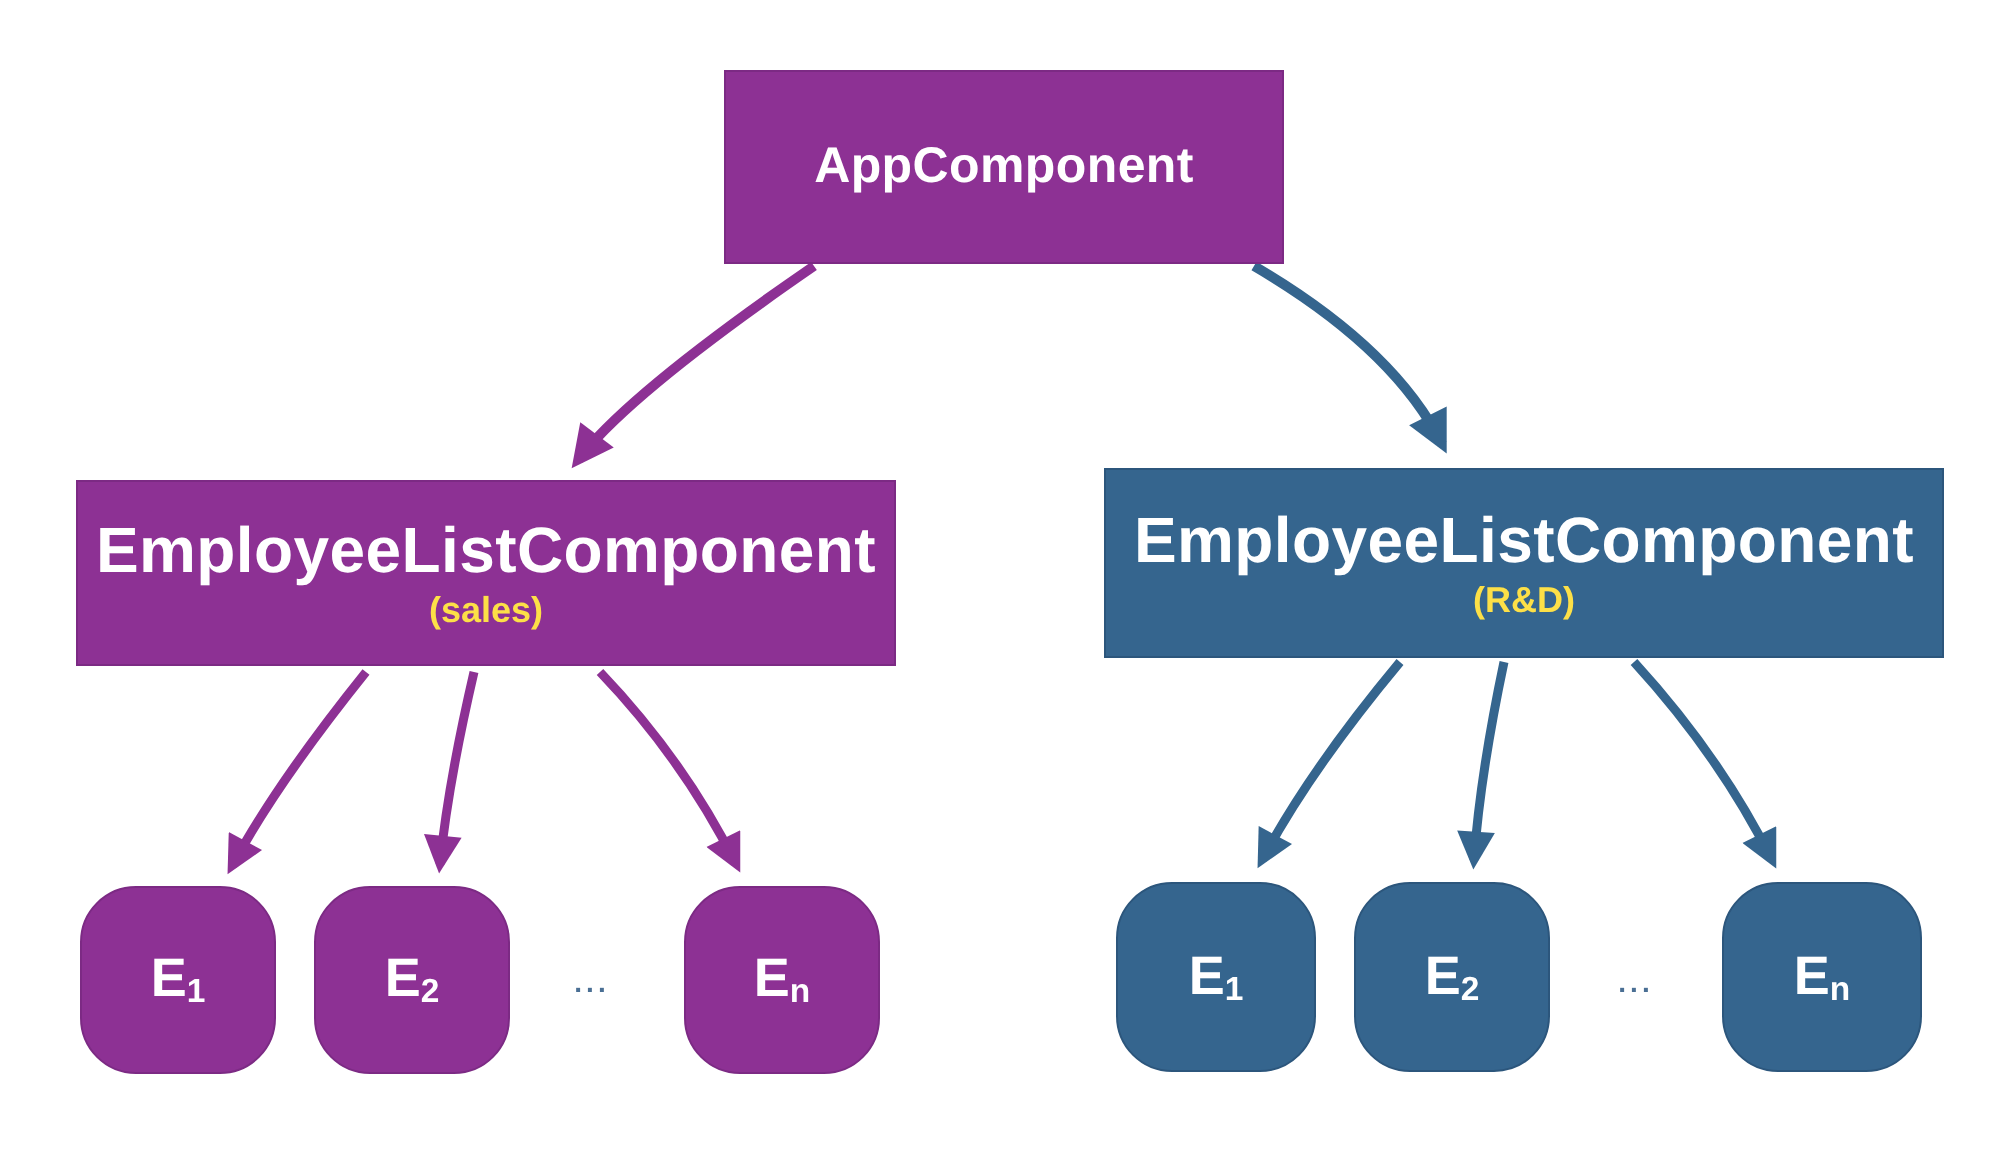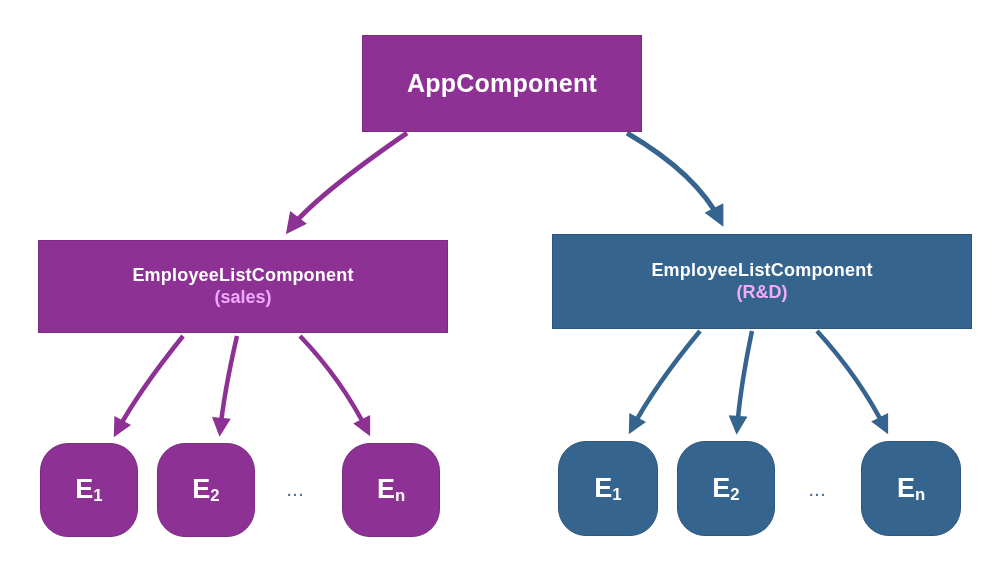--- a/index.html
+++ b/index.html
@@ -8,23 +8,23 @@
     font-family:"Liberation Sans","DejaVu Sans",sans-serif;
     padding-left:20px;
   }
   .arrow-layer{position:absolute;left:0;top:0;width:1000px;height:577px;pointer-events:none;}
   .node{
     position:absolute;display:flex;flex-direction:column;align-items:center;justify-content:center;
     color:#fff;font-weight:bold;text-align:center;box-sizing:border-box;
   }
   .purple{background:#8d3194;border:1.5px solid #7c2a84;}
   .blue{background:#35658e;border:1.5px solid #2c567c;}
-  .node .title{font-size:18px;letter-spacing:0.2px;line-height:1.15;}
+  .node .title{font-size:32px;letter-spacing:0.2px;line-height:1.15;}
   .node.app .title{font-size:25px;}
-  .node .subtitle{font-size:18px;color:#f0abfc;line-height:1.2;margin-top:1px;}
+  .node .subtitle{font-size:18px;color:#fde047;line-height:1.2;margin-top:1px;}
   .leaf{font-size:27px;border-radius:28px;}
   .leaf .sub{font-size:0.62em;vertical-align:-3px;letter-spacing:0;}
   .ellipsis{
     position:absolute;color:#4a6f94;font-weight:bold;font-size:14px;letter-spacing:2px;
     transform:translate(-50%,-50%);
   }
   .stroke-p{stroke:#8d3194;}
   .stroke-b{stroke:#35658e;}
   path.arrow{fill:none;stroke-linecap:butt;}
   #ah-p path{fill:#8d3194;}

